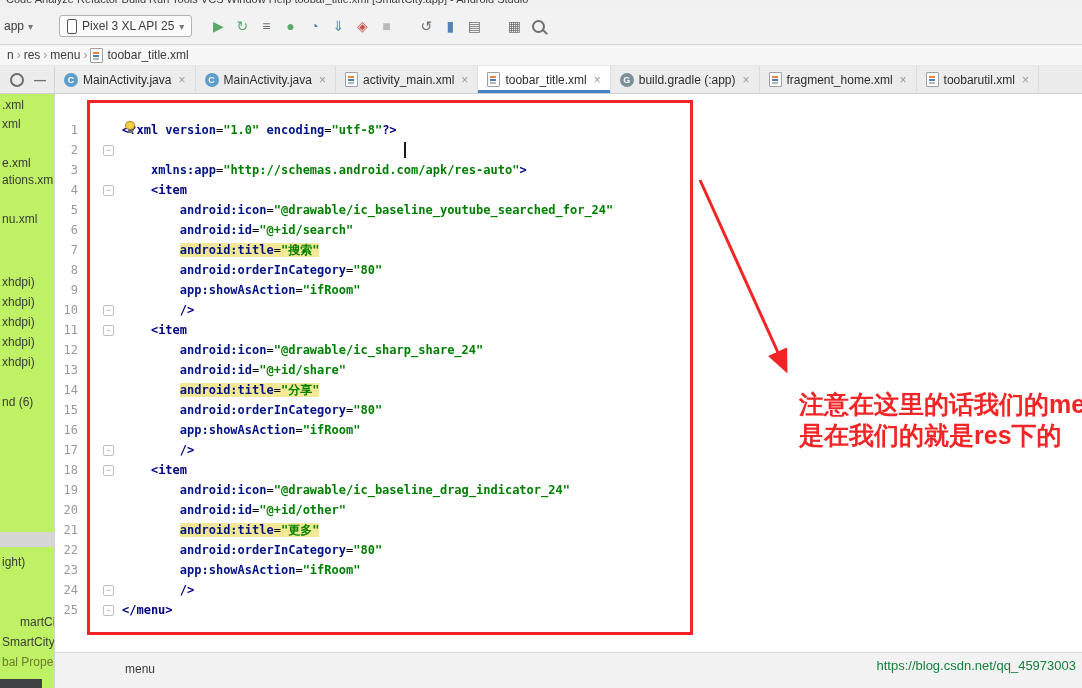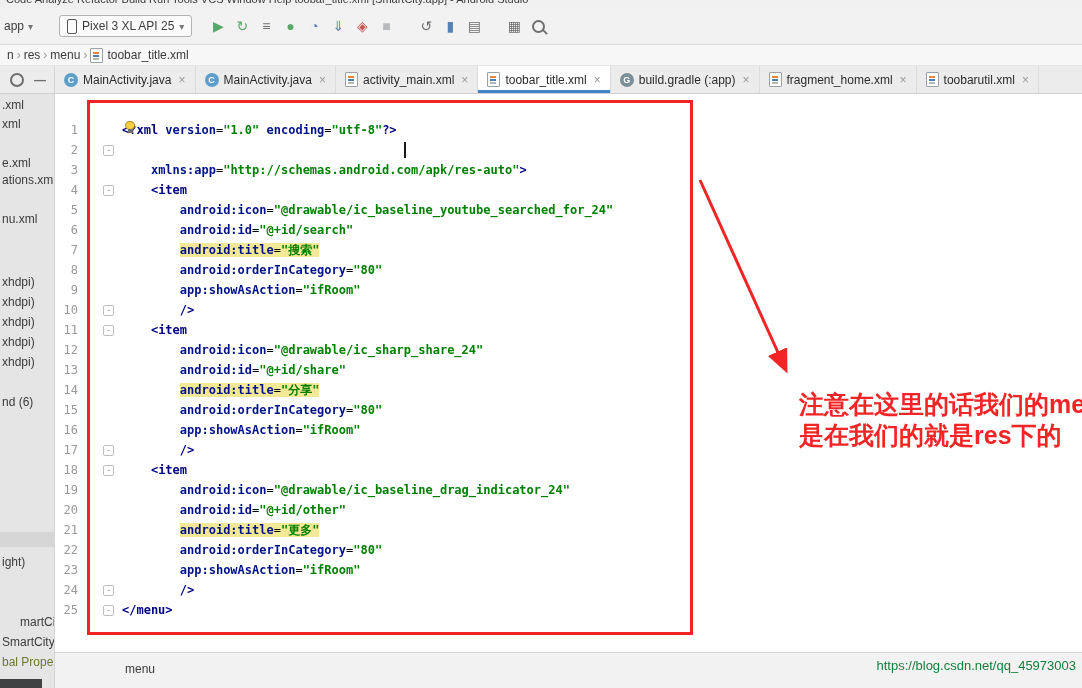--- a/index.html
+++ b/index.html
@@ -35,21 +35,21 @@
   .tab{display:inline-flex;align-items:center;gap:5px;padding:0 9px;border-right:1px solid #dcdcdc;color:#2b2b2b;font-size:12px;}
   .tab.active{background:#fff;box-shadow:inset 0 -3px 0 #4083c9;}
   .tab .close{color:#9a9a9a;margin-left:2px;font-size:12px;}
   .ic-class{display:inline-flex;width:14px;height:14px;border-radius:50%;background:#5c9fc9;color:#fff;font-size:9px;font-weight:bold;align-items:center;justify-content:center;flex:none;}
   .ic-gradle{display:inline-flex;width:14px;height:14px;border-radius:50%;background:#7d8f99;color:#fff;font-size:9px;font-weight:bold;align-items:center;justify-content:center;flex:none;}
   .ic-file{position:relative;display:inline-block;width:11px;height:13px;background:#fff;border:1px solid #9aa0a6;border-radius:1px;flex:none;}
   .ic-file::before{content:"";position:absolute;left:2px;top:3px;width:6px;height:2px;background:#e8833a;box-shadow:0 3px 0 #4a7fb5,0 6px 0 #b5b9bd;}
 
   
   .main{position:absolute;left:0;top:94px;width:1082px;height:594px;}
-  .project-panel{position:absolute;left:0;top:0;width:55px;height:594px;background:#e5e5e5;border-right:1px solid #d4d4d4;box-sizing:border-box;overflow:hidden;text-decoration:underline;}
+  .project-panel{position:absolute;left:0;top:0;width:55px;height:594px;background:#bef264;border-right:1px solid #d4d4d4;box-sizing:border-box;overflow:hidden;text-decoration:underline;}
   .tree-item{position:absolute;left:2px;white-space:nowrap;color:#3b3b3b;font-size:12px;}
   .tree-selection{position:absolute;left:0;width:55px;height:15px;background:#d6d6d6;}
   .dark-strip{position:absolute;left:0;top:585px;width:42px;height:9px;background:#3f4143;}
 
   
   .editor{position:absolute;left:55px;top:0;width:1027px;height:558px;background:#fff;overflow:hidden;}
   .code-area{position:absolute;left:0;top:26px;right:0;}
   .code-row{display:flex;height:20px;align-items:center;}
   .gutter-num{width:23px;text-align:right;flex:none;color:#999;font-family:"DejaVu Sans Mono",monospace;font-size:12px;}
   .fold-cell{width:44px;flex:none;display:flex;justify-content:flex-end;padding-right:8px;box-sizing:border-box;}

